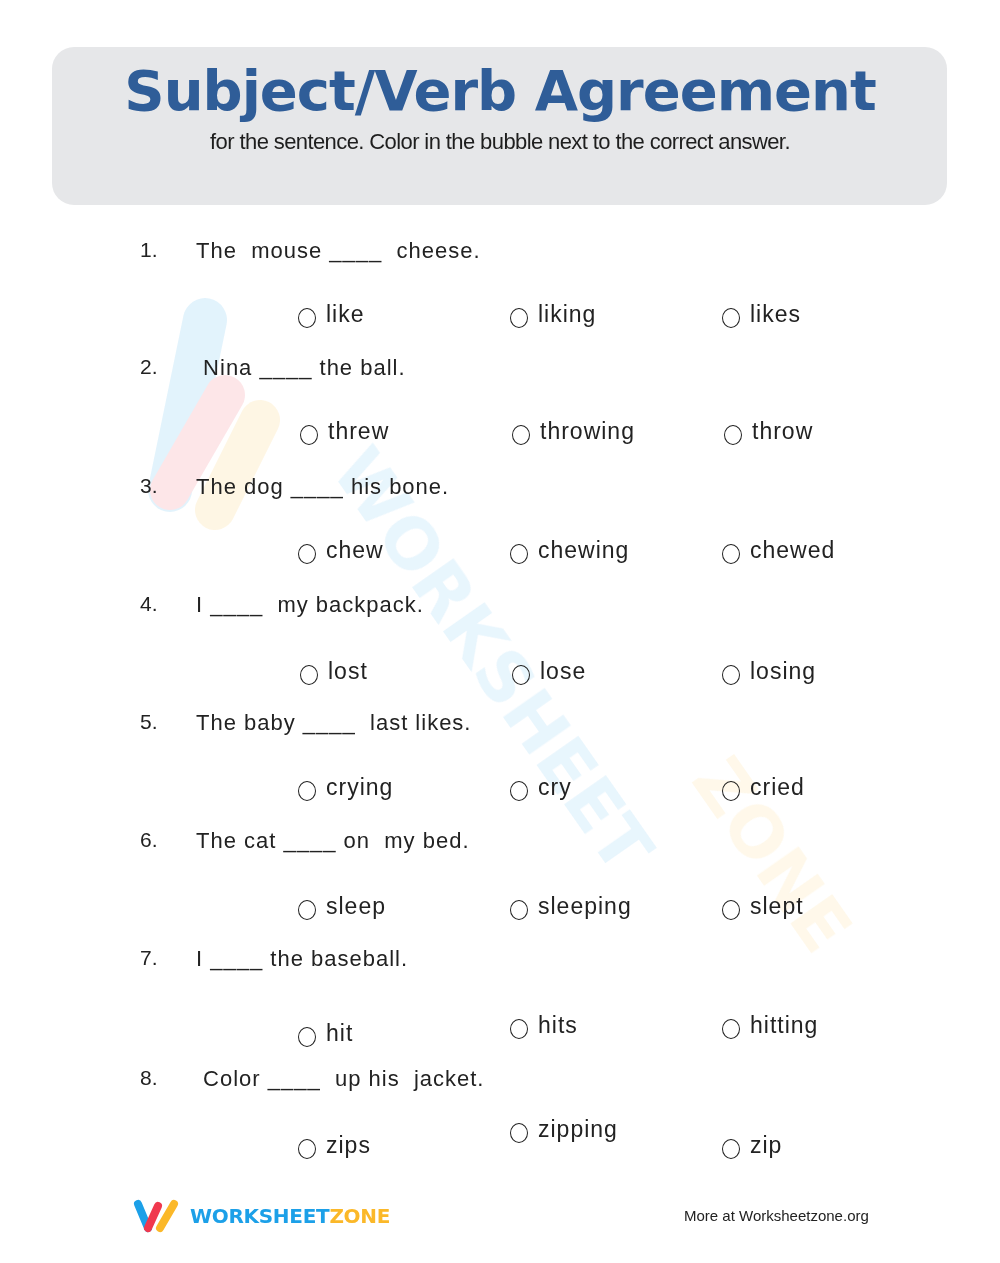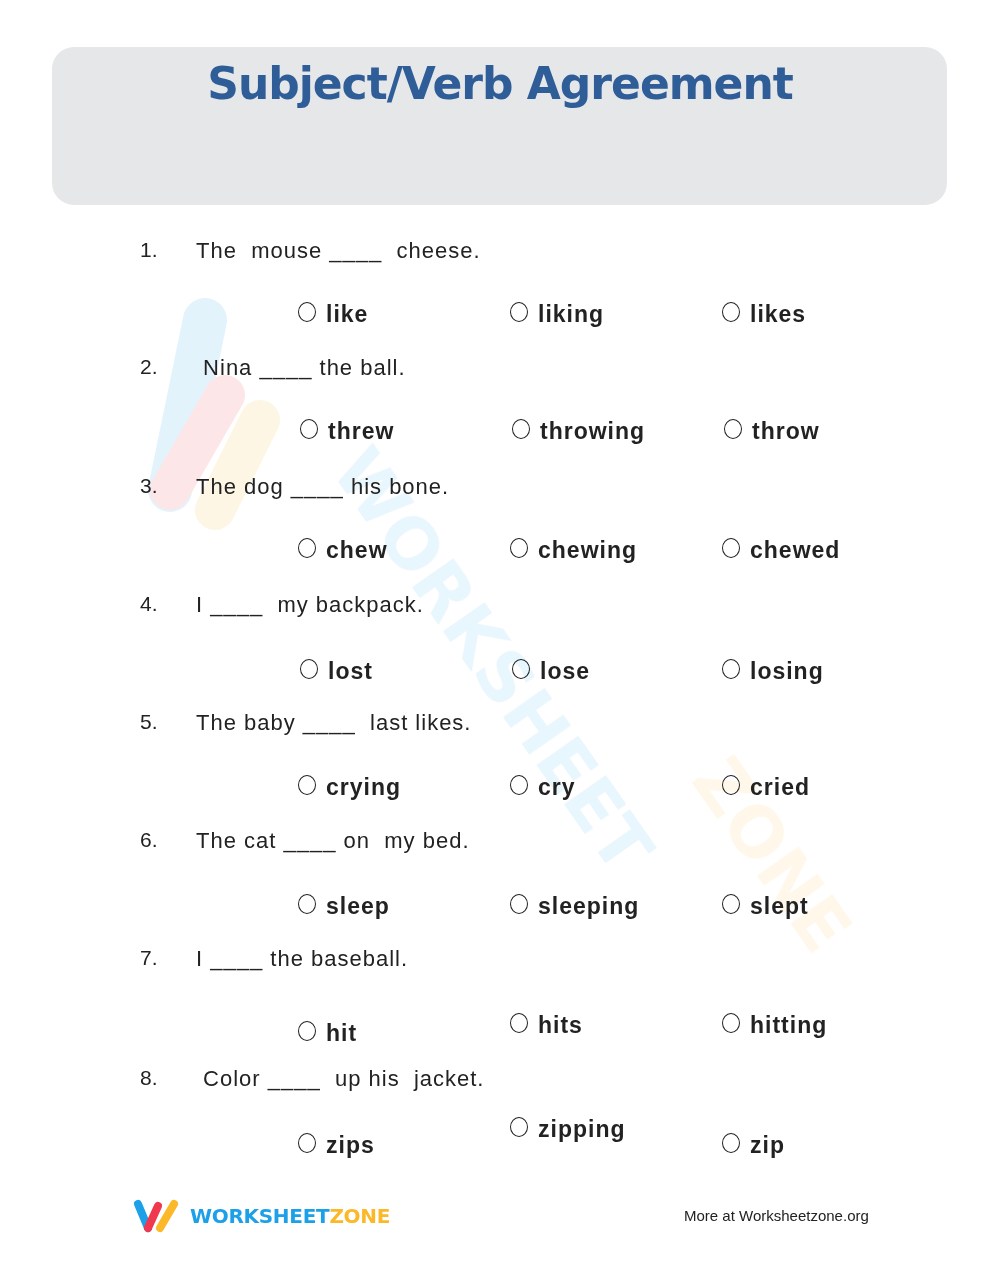--- a/index.html
+++ b/index.html
@@ -6,21 +6,21 @@
     body {
       width: 1000px; height: 1263px; background: #ffffff; position: relative;
       overflow: hidden; font-family: "DejaVu Sans", sans-serif; color: #222;
     }
     .header-box {
       position: absolute; left: 52px; top: 47px; width: 895px; height: 158px;
       background: #e6e7e9; border-radius: 22px;
     }
     .title {
       position: absolute; left: 0; right: 0; top: 58px; text-align: center;
-      font-family: "DejaVu Sans", sans-serif; font-weight: bold; font-size: 44px;
+      font-family: "DejaVu Sans", sans-serif; font-weight: bold; font-size: 56px;
       color: #2f5d98; letter-spacing: -1px;
     }
     .instructions {
       position: absolute; left: 70px; right: 70px; top: 126px; text-align: center;
       font-family: "Liberation Sans", sans-serif; font-size: 22px; line-height: 31px;
       color: #1e1e1e; letter-spacing: -0.6px;
     }
     .watermark {
       position: absolute; left: 0; top: 0; width: 1000px; height: 1263px; pointer-events: none;
     }
@@ -29,21 +29,21 @@
     }
     .q-num {
       position: absolute; left: 140px; font-size: 21px; color: #222;
       font-family: "Liberation Sans", sans-serif;
     }
     .q-text {
       position: absolute; left: 196px; font-size: 22px; color: #222; letter-spacing: 1px;
       font-family: "Liberation Sans", sans-serif; white-space: pre;
     }
     .option {
-      position: absolute; display: flex; align-items: center; font-weight: bold;
+      position: absolute; display: flex; align-items: flex-end;
     }
     .bubble {
       width: 18px; height: 20px; border: 1.6px solid #222; border-radius: 50%;
       box-sizing: border-box; margin-top: 0px; cursor: pointer; background: transparent;
     }
     .opt-label {
       font-size: 23px; margin-left: 10px; margin-top: 6px; color: #222; letter-spacing: 1px;
       font-family: "Liberation Sans", sans-serif;
     }
     .footer-logo {
@@ -71,20 +71,21 @@
   </g>
   <g opacity="0.10" font-family="DejaVu Sans, sans-serif" font-weight="bold" font-size="70">
     <text x="330" y="470" fill="#1ca0e8" transform="rotate(55 330 470)">WORKSHEET</text>
     <text x="690" y="780" fill="#fbb829" transform="rotate(55 690 780)">ZONE</text>
   </g>
 </svg>
 
 <div class="header-box"></div>
 <div class="title">Subject/Verb Agreement</div>
 <div class="instructions">
+  <div>for the sentence.  Color in the bubble next to the correct answer.</div>
 </div>
 
 <div class="question" style="top:238px">
   <span class="q-num" style="top: 0px;">1.</span>
   <span class="q-text" style="top: 0px;">The  mouse ____  cheese.</span>
   <div class="option" style="left:298px;top:57px">
       <span class="bubble"></span>
       <span class="opt-label">like</span>
     </div>
   <div class="option" style="left:510px;top:57px">

